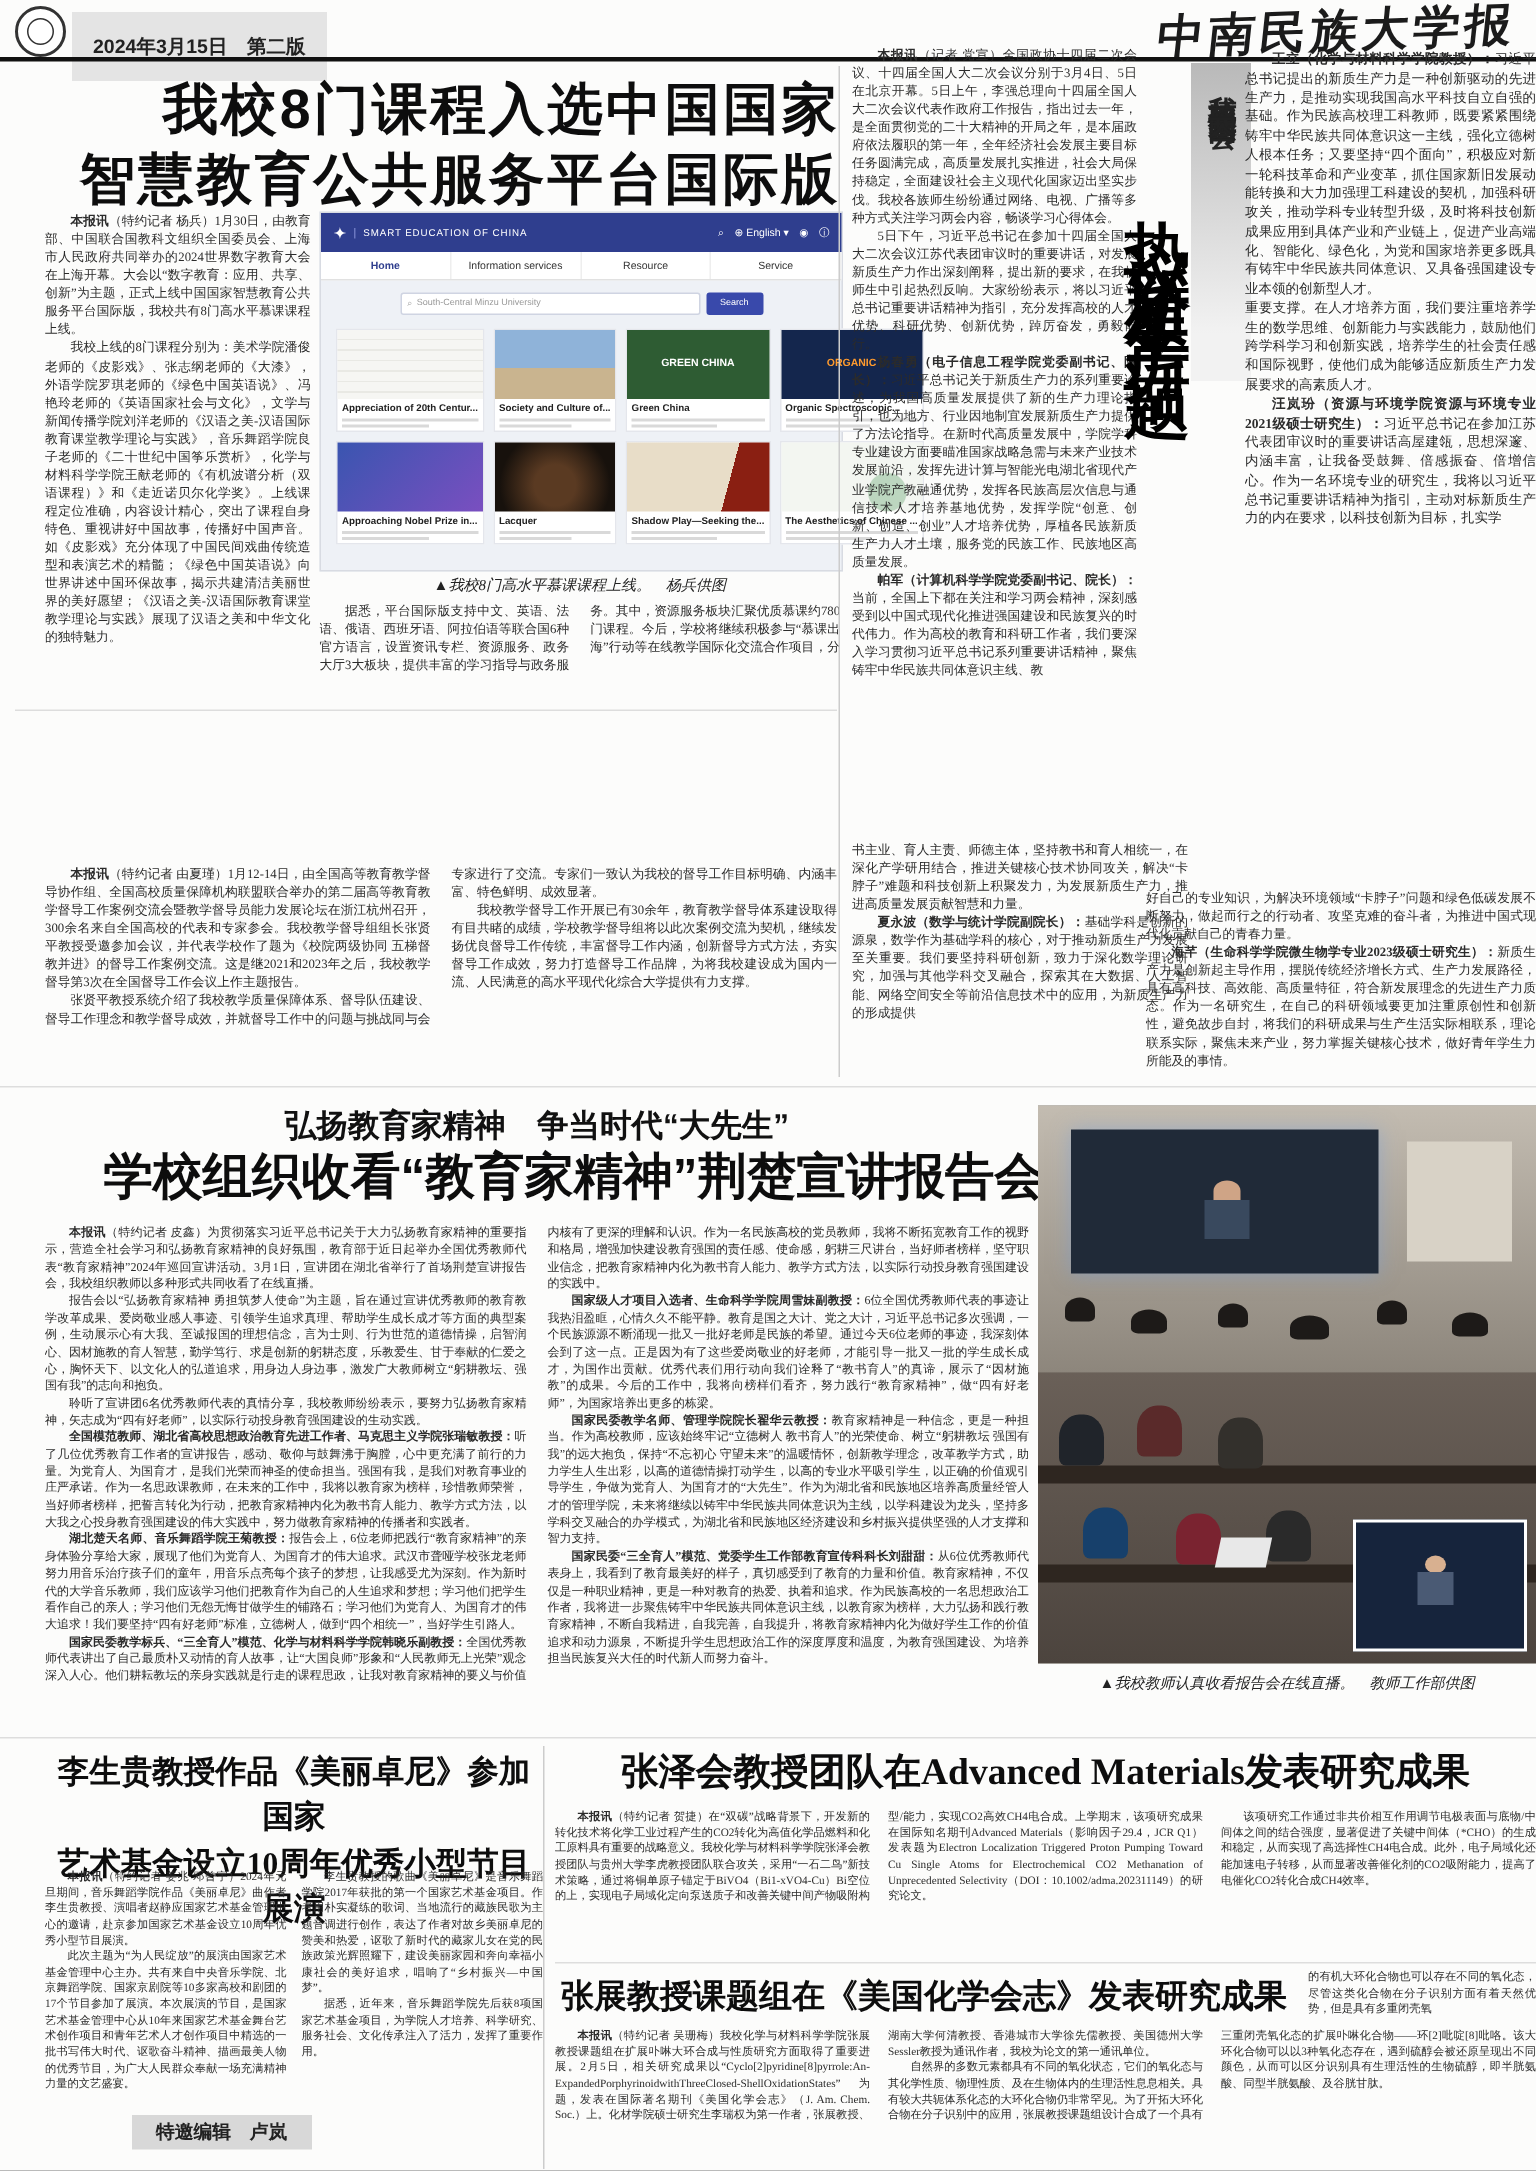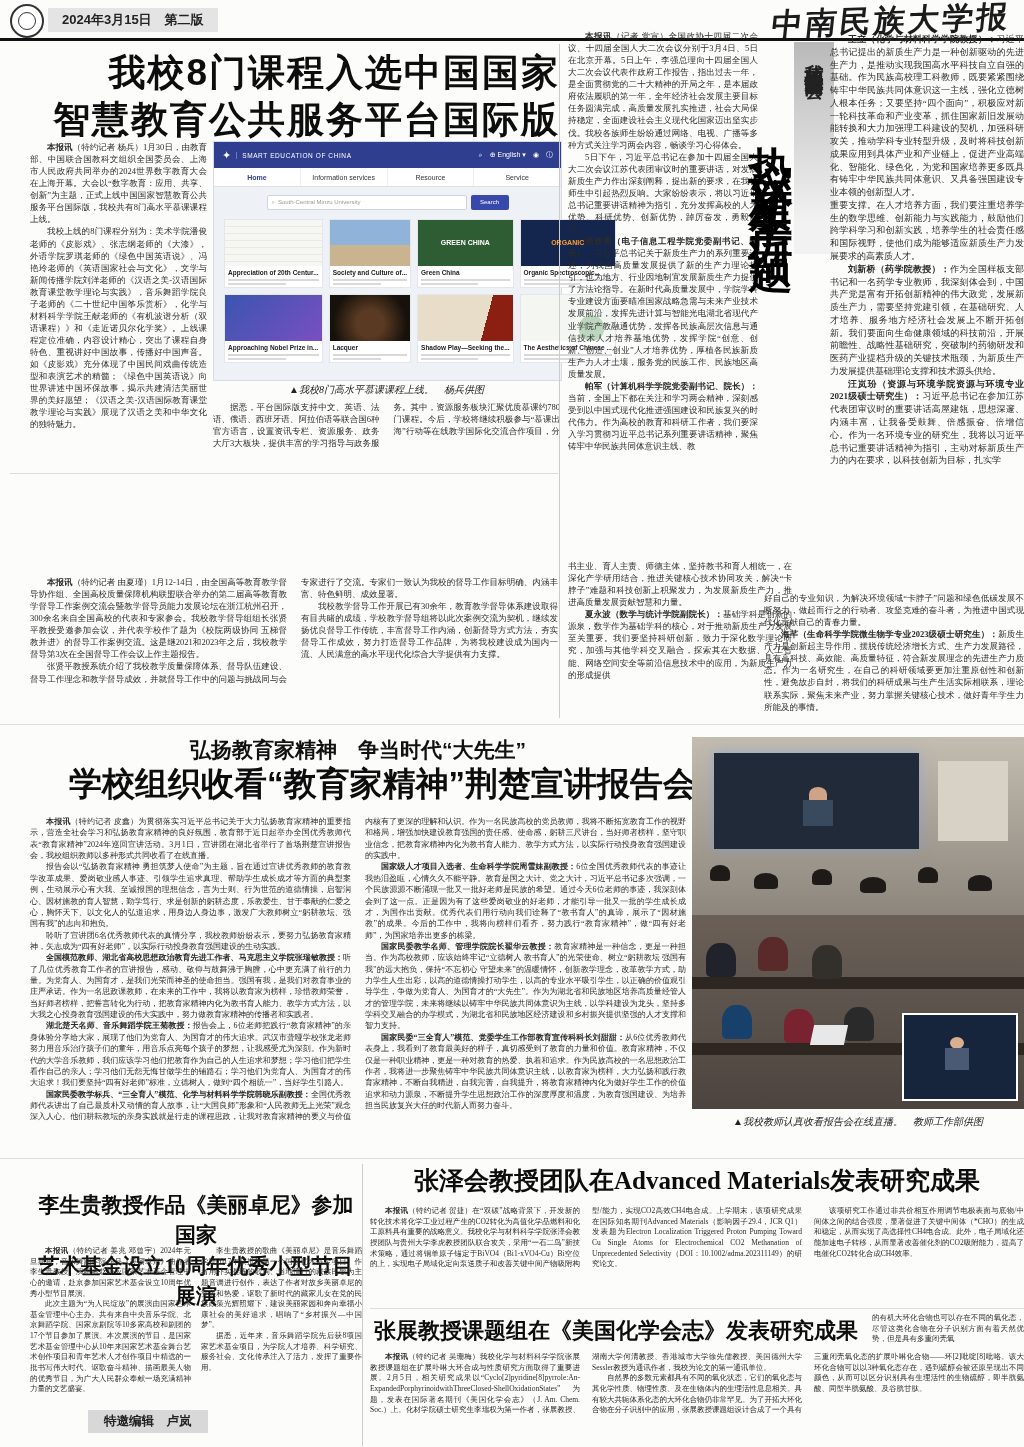--- a/index.html
+++ b/index.html
@@ -3,21 +3,21 @@
 <meta charset="utf-8">
 <style>
   html,body{margin:0;padding:0;background:#888;}
   .sheet{position:relative;width:1024px;height:1447px;margin:0 auto;background:#fcfcfb;
          font-family:"Liberation Serif",serif;color:#2b2b2b;overflow:hidden;}
   .abs{position:absolute;}
   
   .logo{left:10px;top:4px;width:30px;height:30px;border:2px solid #333;border-radius:50%;
         display:flex;align-items:center;justify-content:center;font-size:13px;color:#333;background:#fff;}
   .logo i{width:16px;height:16px;border:1.5px solid #333;border-radius:50%;display:block;}
-  .datebox{left:48px;top:8px;background:#e4e4e4;padding:3px 14px;font-size:13px;font-weight:bold;
+  .datebox{left:48px;top:8px;background:#e4e4e4;padding:14px 14px;font-size:13px;font-weight:bold;
            font-family:"Liberation Sans",sans-serif;color:#222;}
   .masthead{right:14px;top:0px;font-size:31px;font-weight:bold;color:#1b1b1b;letter-spacing:3px;
             transform:skewX(-8deg) rotate(-2deg);font-family:"DejaVu Serif",serif;}
   .hdr-rule{left:0;top:38px;width:1024px;height:3px;background:#111;}
   .vline{background:#ccc;width:1px;}
   .hline{background:#ddd;height:1px;}
   
   .bp{margin:0;text-indent:2em;text-align:justify;line-height:1.42;}
   .bp b{font-weight:bold;}
   .cont{text-indent:0;}
@@ -233,21 +233,20 @@
     <p class="bp cont"><span>书主业、育人主责、师德主体，坚持教书和育人相统一，在深化产学研用结合，推进关键核心技术协同攻关，解决“卡脖子”难题和科技创新上积聚发力，为发展新质生产力，推进高质量发展贡献智慧和力量。</span></p>
     <p class="bp"><b>夏永波（数学与统计学院副院长）：</b><span>基础学科是创新的源泉，数学作为基础学科的核心，对于推动新质生产力发展至关重要。我们要坚持科研创新，致力于深化数学理论研究，加强与其他学科交叉融合，探索其在大数据、人工智能、网络空间安全等前沿信息技术中的应用，为新质生产力的形成提供</span></p>
   </div>
 
   <div class="abs vert ts-title" style="left:742px;top:112px;height:544px;">热议新质生产力话题</div>
   <div class="abs vert ts-kicker" style="left:794px;top:42px;height:200px;">我校师生聚焦全国两会</div>
 
   <div class="abs body9 clip" style="left:830px;top:33px;width:194px;height:556px;">
     <p class="bp"><b>王立（化学与材料科学学院教授）：</b><span>习近平总书记提出的新质生产力是一种创新驱动的先进生产力，是推动实现我国高水平科技自立自强的基础。作为民族高校理工科教师，既要紧紧围绕铸牢中华民族共同体意识这一主线，强化立德树人根本任务；又要坚持“四个面向”，积极应对新一轮科技革命和产业变革，抓住国家新旧发展动能转换和大力加强理工科建设的契机，加强科研攻关，推动学科专业转型升级，及时将科技创新成果应用到具体产业和产业链上，促进产业高端化、智能化、绿色化，为党和国家培养更多既具有铸牢中华民族共同体意识、又具备强国建设专业本领的创新型人才。</span></p>
     <p class="bp cont"><span>重要支撑。在人才培养方面，我们要注重培养学生的数学思维、创新能力与实践能力，鼓励他们跨学科学习和创新实践，培养学生的社会责任感和国际视野，使他们成为能够适应新质生产力发展要求的高素质人才。</span></p>
-    <p class="bp"><b>刘新桥（药学院教授）：</b><span>作为全国样板支部书记和一名药学专业教师，我深刻体会到，中国共产党是富有开拓创新精神的伟大政党，发展新质生产力，需要坚持党建引领，在基础研究、人才培养、服务地方经济社会发展上不断开拓创新。我们要面向生命健康领域的科技前沿，开展前瞻性、战略性基础研究，突破制约药物研发和医药产业提档升级的关键技术瓶颈，为新质生产力发展提供基础理论支撑和技术源头供给。</span></p>
     <p class="bp"><b>汪岚玢（资源与环境学院资源与环境专业2021级硕士研究生）：</b><span>习近平总书记在参加江苏代表团审议时的重要讲话高屋建瓴，思想深邃、内涵丰富，让我备受鼓舞、倍感振奋、倍增信心。作为一名环境专业的研究生，我将以习近平总书记重要讲话精神为指引，主动对标新质生产力的内在要求，以科技创新为目标，扎实学</span></p>
   </div>
 
   <div class="abs body85 clip" style="left:764px;top:592px;width:260px;height:124px;">
     <p class="bp cont"><span>好自己的专业知识，为解决环境领域“卡脖子”问题和绿色低碳发展不断努力，做起而行之的行动者、攻坚克难的奋斗者，为推进中国式现代化贡献自己的青春力量。</span></p>
     <p class="bp"><b>海芊（生命科学学院微生物学专业2023级硕士研究生）：</b><span>新质生产力是创新起主导作用，摆脱传统经济增长方式、生产力发展路径，具有高科技、高效能、高质量特征，符合新发展理念的先进生产力质态。作为一名研究生，在自己的科研领域要更加注重原创性和创新性，避免故步自封，将我们的科研成果与生产生活实际相联系，理论联系实际，聚焦未来产业，努力掌握关键核心技术，做好青年学生力所能及的事情。</span></p>
   </div>
 
   <div class="abs hline" style="left:0;top:724px;width:1024px;"></div>
 
@@ -294,21 +293,21 @@
       <div class="inset">
           <i></i>
         </div>
     </div>
   </div>
   <div class="abs caption" style="left:692px;top:1115px;width:332px;">▲我校教师认真收看报告会在线直播。　教师工作部供图</div>
 
   <div class="abs hline" style="left:0;top:1158px;width:1024px;"></div>
   <div class="abs vline" style="left:362px;top:1164px;height:282px;"></div>
 
-  <div class="abs hl-serif me-head" style="left:30px;top:1166px;width:332px;margin-top:24px;">
+  <div class="abs hl-serif me-head" style="left:30px;top:1166px;width:332px;">
     <div>李生贵教授作品《美丽卓尼》参加国家</div>
     <div>艺术基金设立10周年优秀小型节目展演</div>
   </div>
   <div class="abs clip cols2" style="left:30px;top:1246px;width:332px;height:160px;font-size:7.5px;column-gap:10px;">
     <p class="bp"><b>本报讯</b><span>（特约记者 姜兆 邓曾宇）2024年元旦期间，音乐舞蹈学院作品《美丽卓尼》曲作者李生贵教授、演唱者赵静应国家艺术基金管理中心的邀请，赴京参加国家艺术基金设立10周年优秀小型节目展演。</span></p>
     <p class="bp"><span>此次主题为“为人民绽放”的展演由国家艺术基金管理中心主办。共有来自中央音乐学院、北京舞蹈学院、国家京剧院等10多家高校和剧团的17个节目参加了展演。本次展演的节目，是国家艺术基金管理中心从10年来国家艺术基金舞台艺术创作项目和青年艺术人才创作项目中精选的一批书写伟大时代、讴歌奋斗精神、描画最美人物的优秀节目，为广大人民群众奉献一场充满精神力量的文艺盛宴。</span></p>
     <p class="bp"><span>李生贵教授的歌曲《美丽卓尼》是音乐舞蹈学院2017年获批的第一个国家艺术基金项目。作者用朴实凝练的歌词、当地流行的藏族民歌为主题音调进行创作，表达了作者对故乡美丽卓尼的赞美和热爱，讴歌了新时代的藏家儿女在党的民族政策光辉照耀下，建设美丽家园和奔向幸福小康社会的美好追求，唱响了“乡村振兴—中国梦”。</span></p>
     <p class="bp"><span>据悉，近年来，音乐舞蹈学院先后获8项国家艺术基金项目，为学院人才培养、科学研究、服务社会、文化传承注入了活力，发挥了重要作用。</span></p>
   </div>
   <div class="abs badge" style="left:88px;top:1410px;">特邀编辑　卢岚</div>

